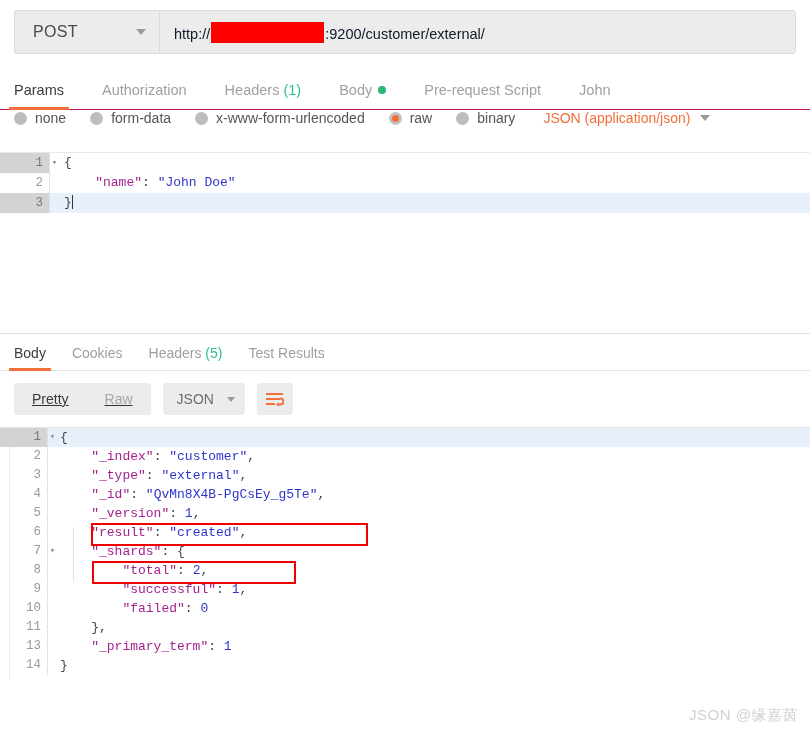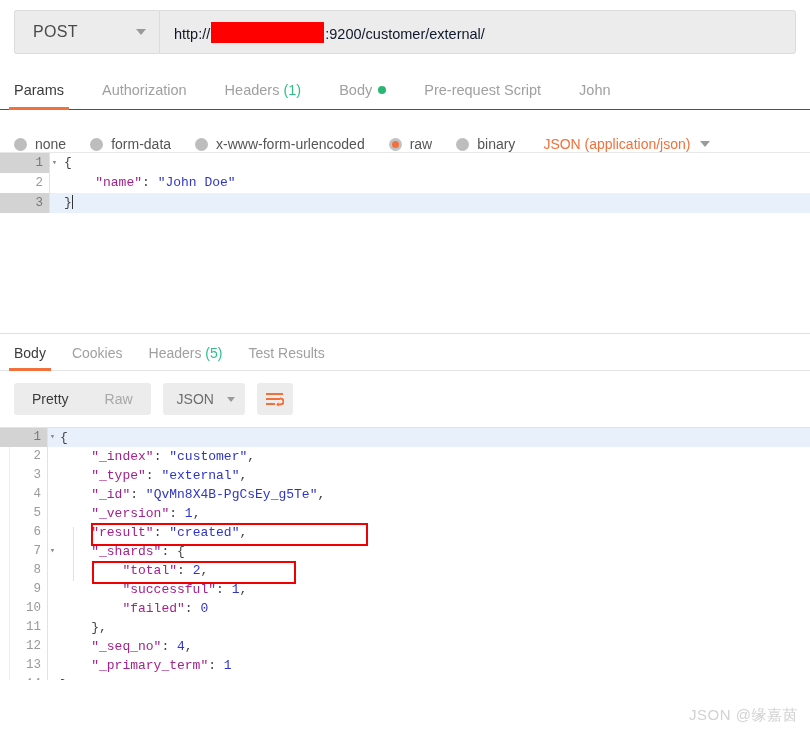--- a/index.html
+++ b/index.html
@@ -108,21 +108,21 @@
     width: 8px; height: 8px;
     border-radius: 50%;
     background: #2ab673;
     margin-left: 6px;
     vertical-align: 1px;
   }
 
   
   .bodytype-row {
     display: flex;
-    align-items: flex-end;
+    align-items: flex-start;
     height: 42px;
     padding: 0 14px;
     background: #fff;
     border-bottom: 1px solid #e8e8e8;
   }
   .radio-opt {
     display: flex;
     align-items: center;
     margin-right: 24px;
     cursor: pointer;
@@ -244,20 +244,21 @@
     height: 56px;
     padding: 0 14px;
     background: #fff;
   }
   .seg-group {
     display: flex;
     background: #ececec;
     border-radius: 3px;
     height: 32px;
     align-items: flex-start;
+    text-decoration: underline;
   }
   .seg {
     padding: 0 18px;
     line-height: 32px;
     font-size: 14px;
     color: #a7a7a7;
     cursor: pointer;
   }
   .seg.active { color: #3b3b3b; }
   .fmt-select {
@@ -462,24 +463,20 @@
     </div>
     <div class="editor-line">
       <div class="gutter">10</div>
       <div class="code"><span class="k">        "failed"</span><span class="p">: </span><span class="n">0</span></div>
     </div>
     <div class="editor-line">
       <div class="gutter">11</div>
       <div class="code"><span class="p">    },</span></div>
     </div>
     <div class="editor-line">
-      <div class="gutter">12</div>
-      <div class="code"><span class="k">    "_seq_no"</span><span class="p">: </span><span class="n">4</span><span class="p">,</span></div>
-    </div>
-    <div class="editor-line">
       <div class="gutter">13</div>
       <div class="code"><span class="k">    "_primary_term"</span><span class="p">: </span><span class="n">1</span></div>
     </div>
     <div class="editor-line">
       <div class="gutter">14</div>
       <div class="code"><span class="p">}</span></div>
     </div>
     <div class="indent-guide" style="top: 7.6em; height: 4.2em;"></div>
   </div>
 

